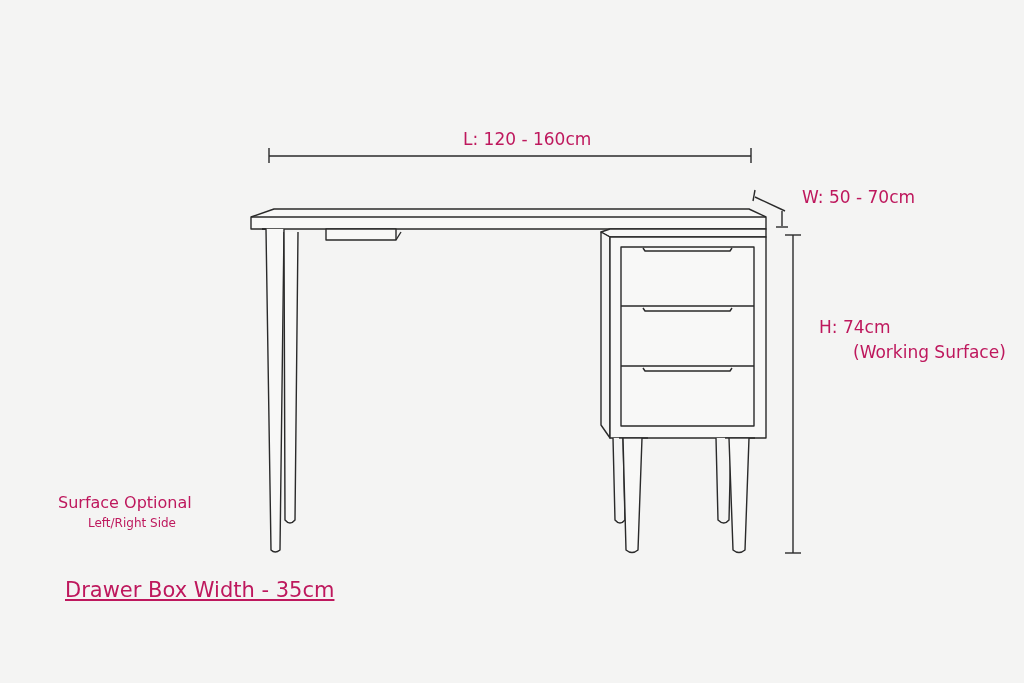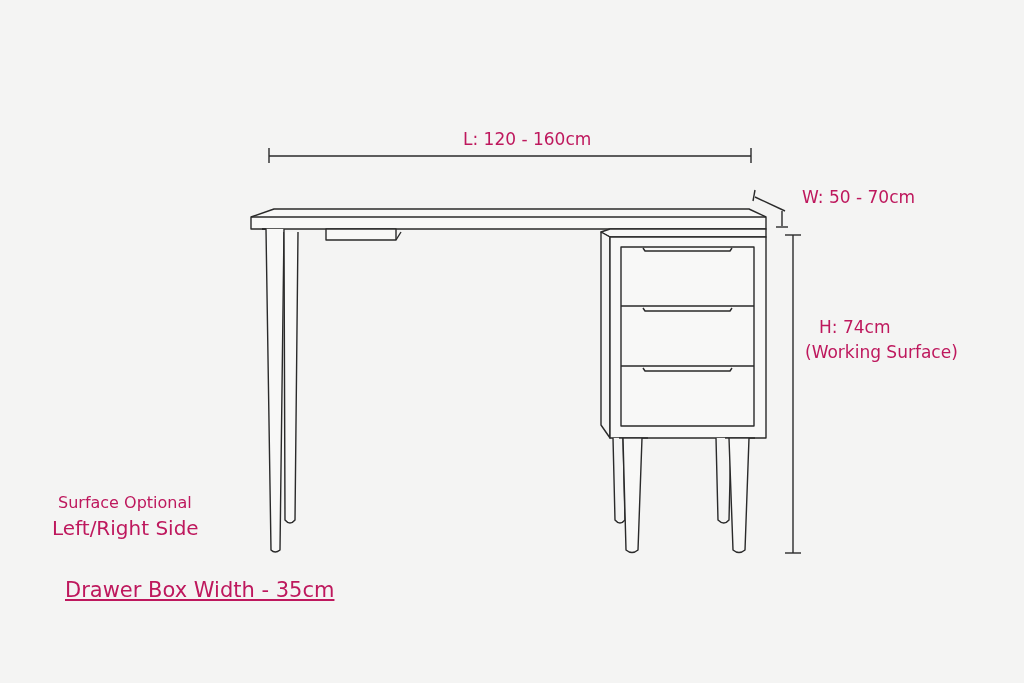--- a/index.html
+++ b/index.html
@@ -66,16 +66,16 @@
       <path d="M729,438 L733,550 Q739,555 745,550 L749,438" fill="#f8f8f7"></path>
       <line x1="619" y1="438" x2="648" y2="438"></line>
       <line x1="725" y1="438" x2="755" y2="438"></line>
     </g>
   </g>
 </svg>
 
 <div class="lbl" style="left:463px;top:129px;font-size:17px;">L: 120 - 160cm</div>
 <div class="lbl" style="left:802px;top:187px;font-size:17px;">W: 50 - 70cm</div>
 <div class="lbl" style="left:779px;top:317px;font-size:17px;margin-left:40px;">H: 74cm</div>
-<div class="lbl" style="left:805px;top:342px;font-size:17px;">(Working Surface)</div>
+<div class="lbl" style="left:853px;top:342px;font-size:17px;">(Working Surface)</div>
 <div class="lbl" style="left:58px;top:493px;font-size:16px;">Surface Optional</div>
-<div class="lbl" style="left:52px;top:516px;font-size:20px;text-align:right;">Left/Right Side</div>
+<div class="lbl" style="left:88px;top:516px;font-size:12px;text-align:right;">Left/Right Side</div>
 <div class="lbl" style="left:65px;top:578px;font-size:21px;text-decoration:underline;">Drawer Box Width - 35cm</div>
 
 </body></html>

